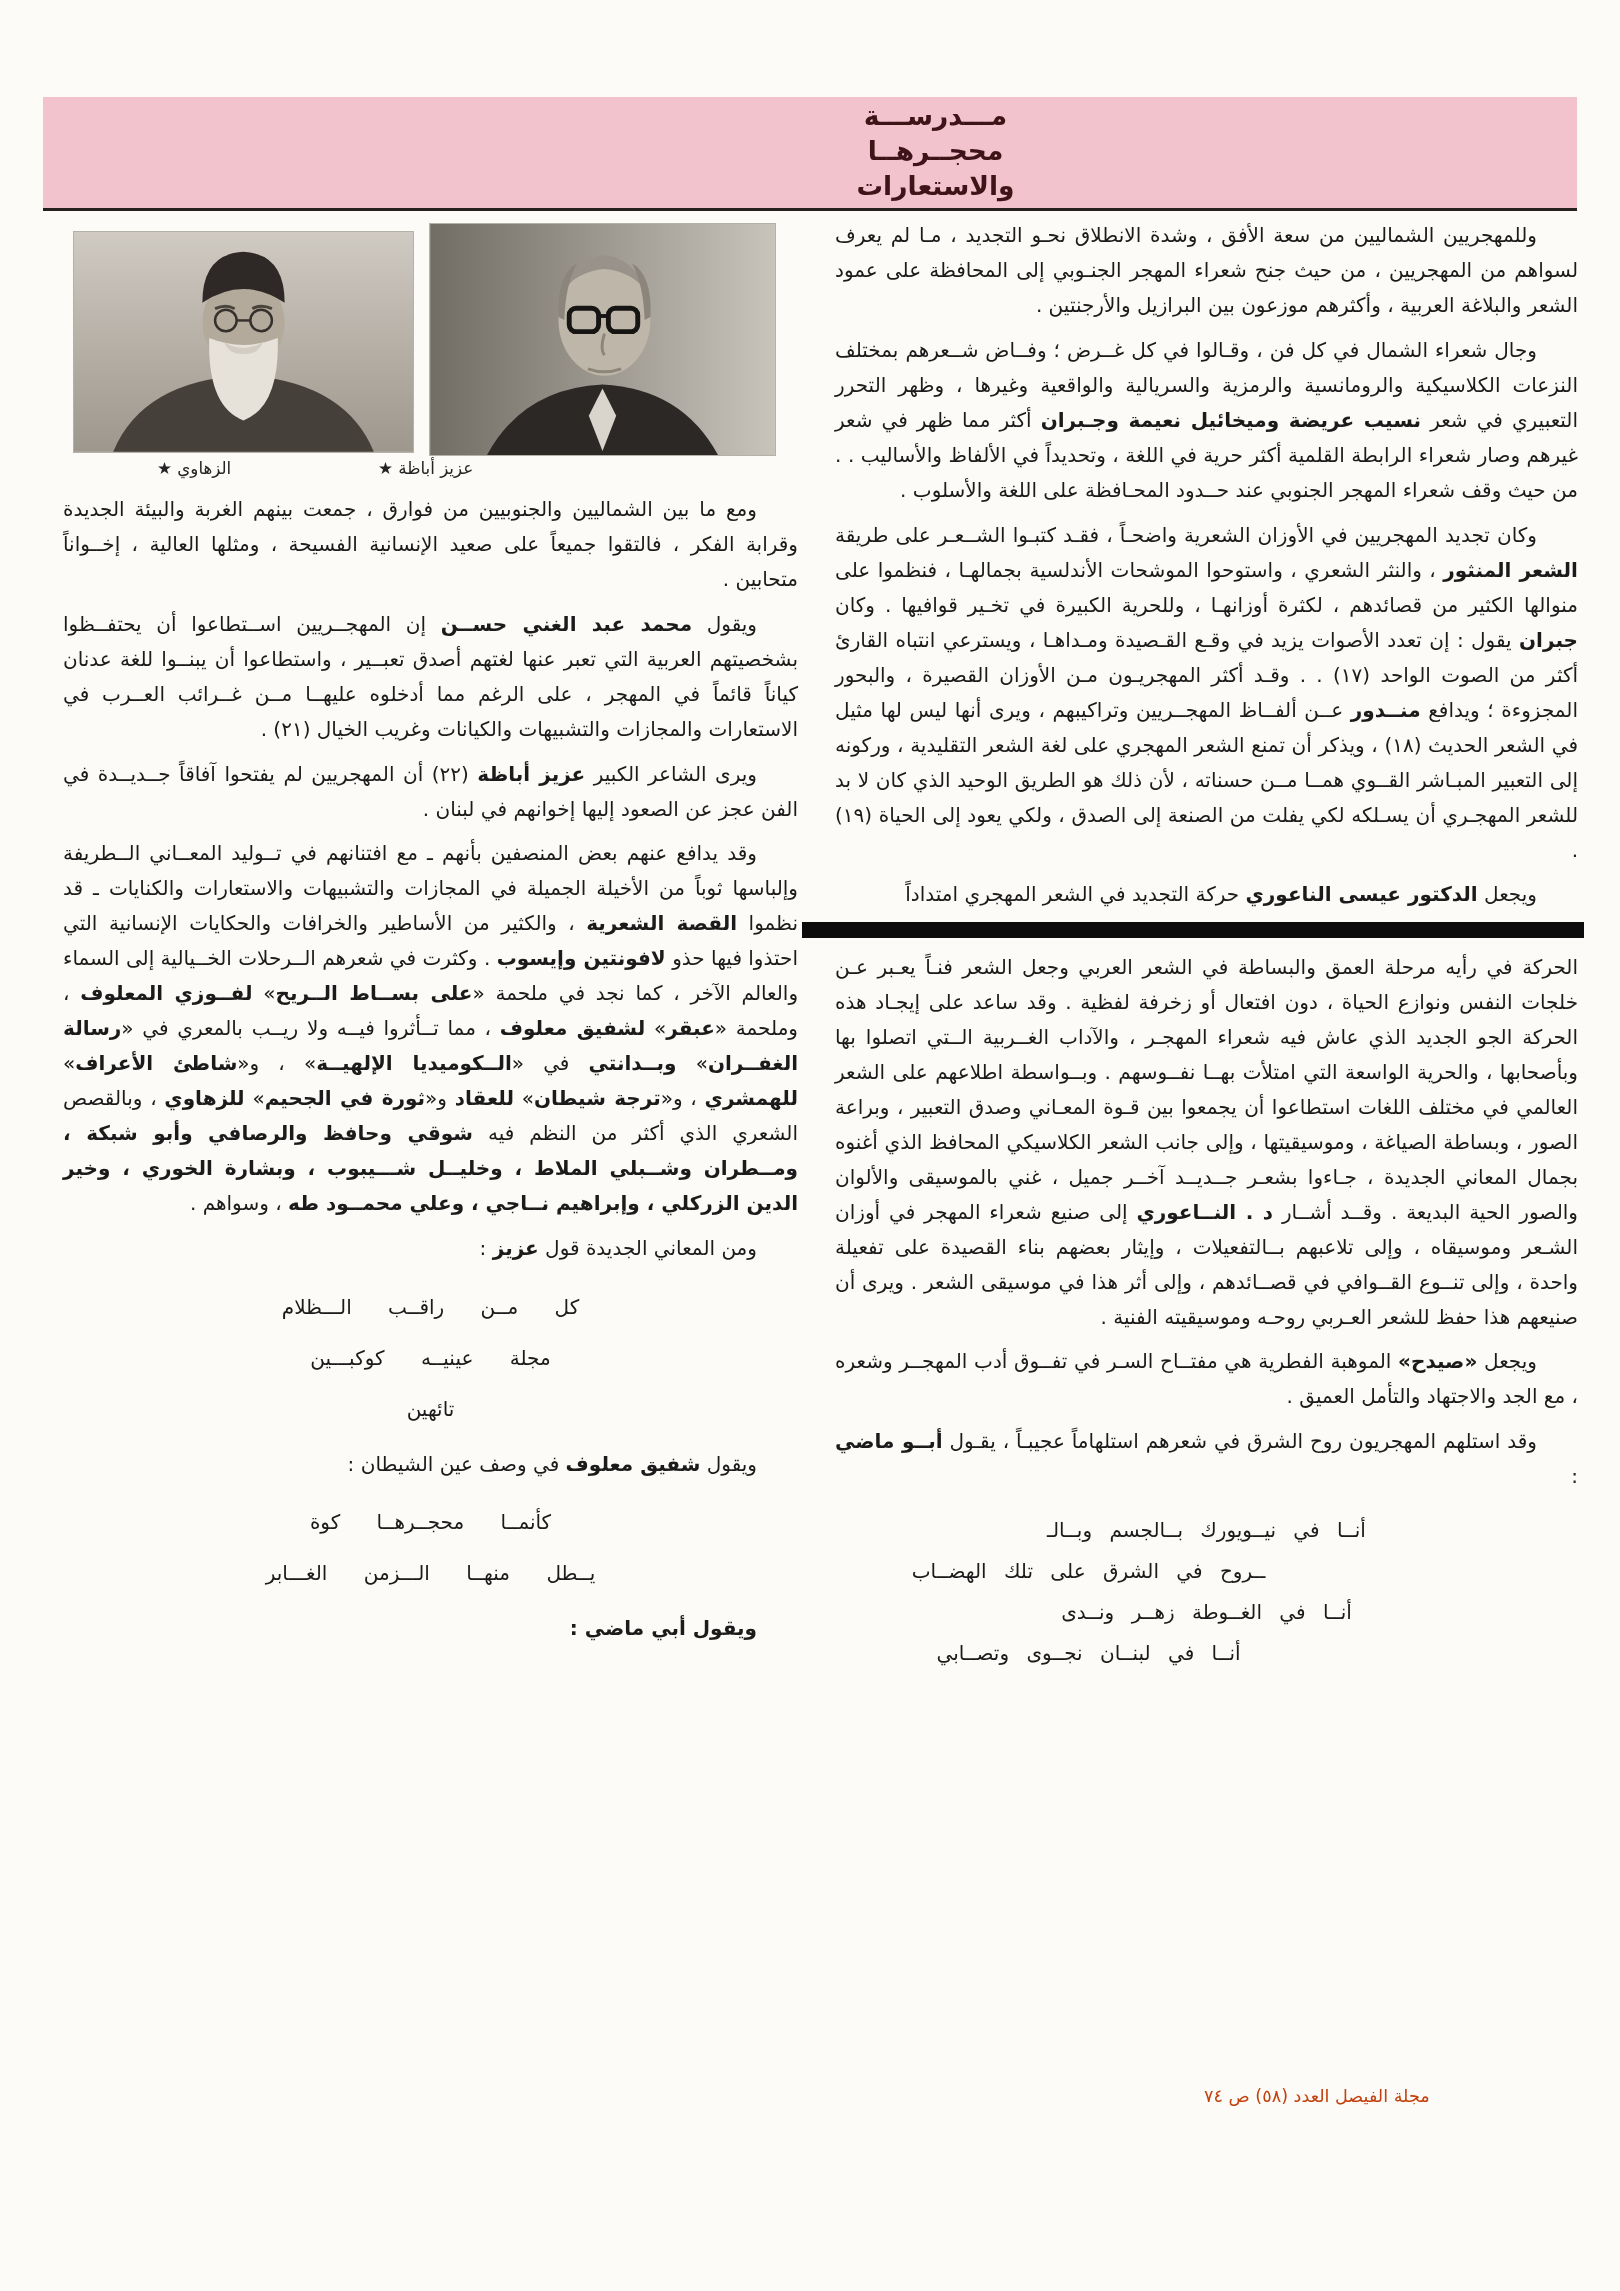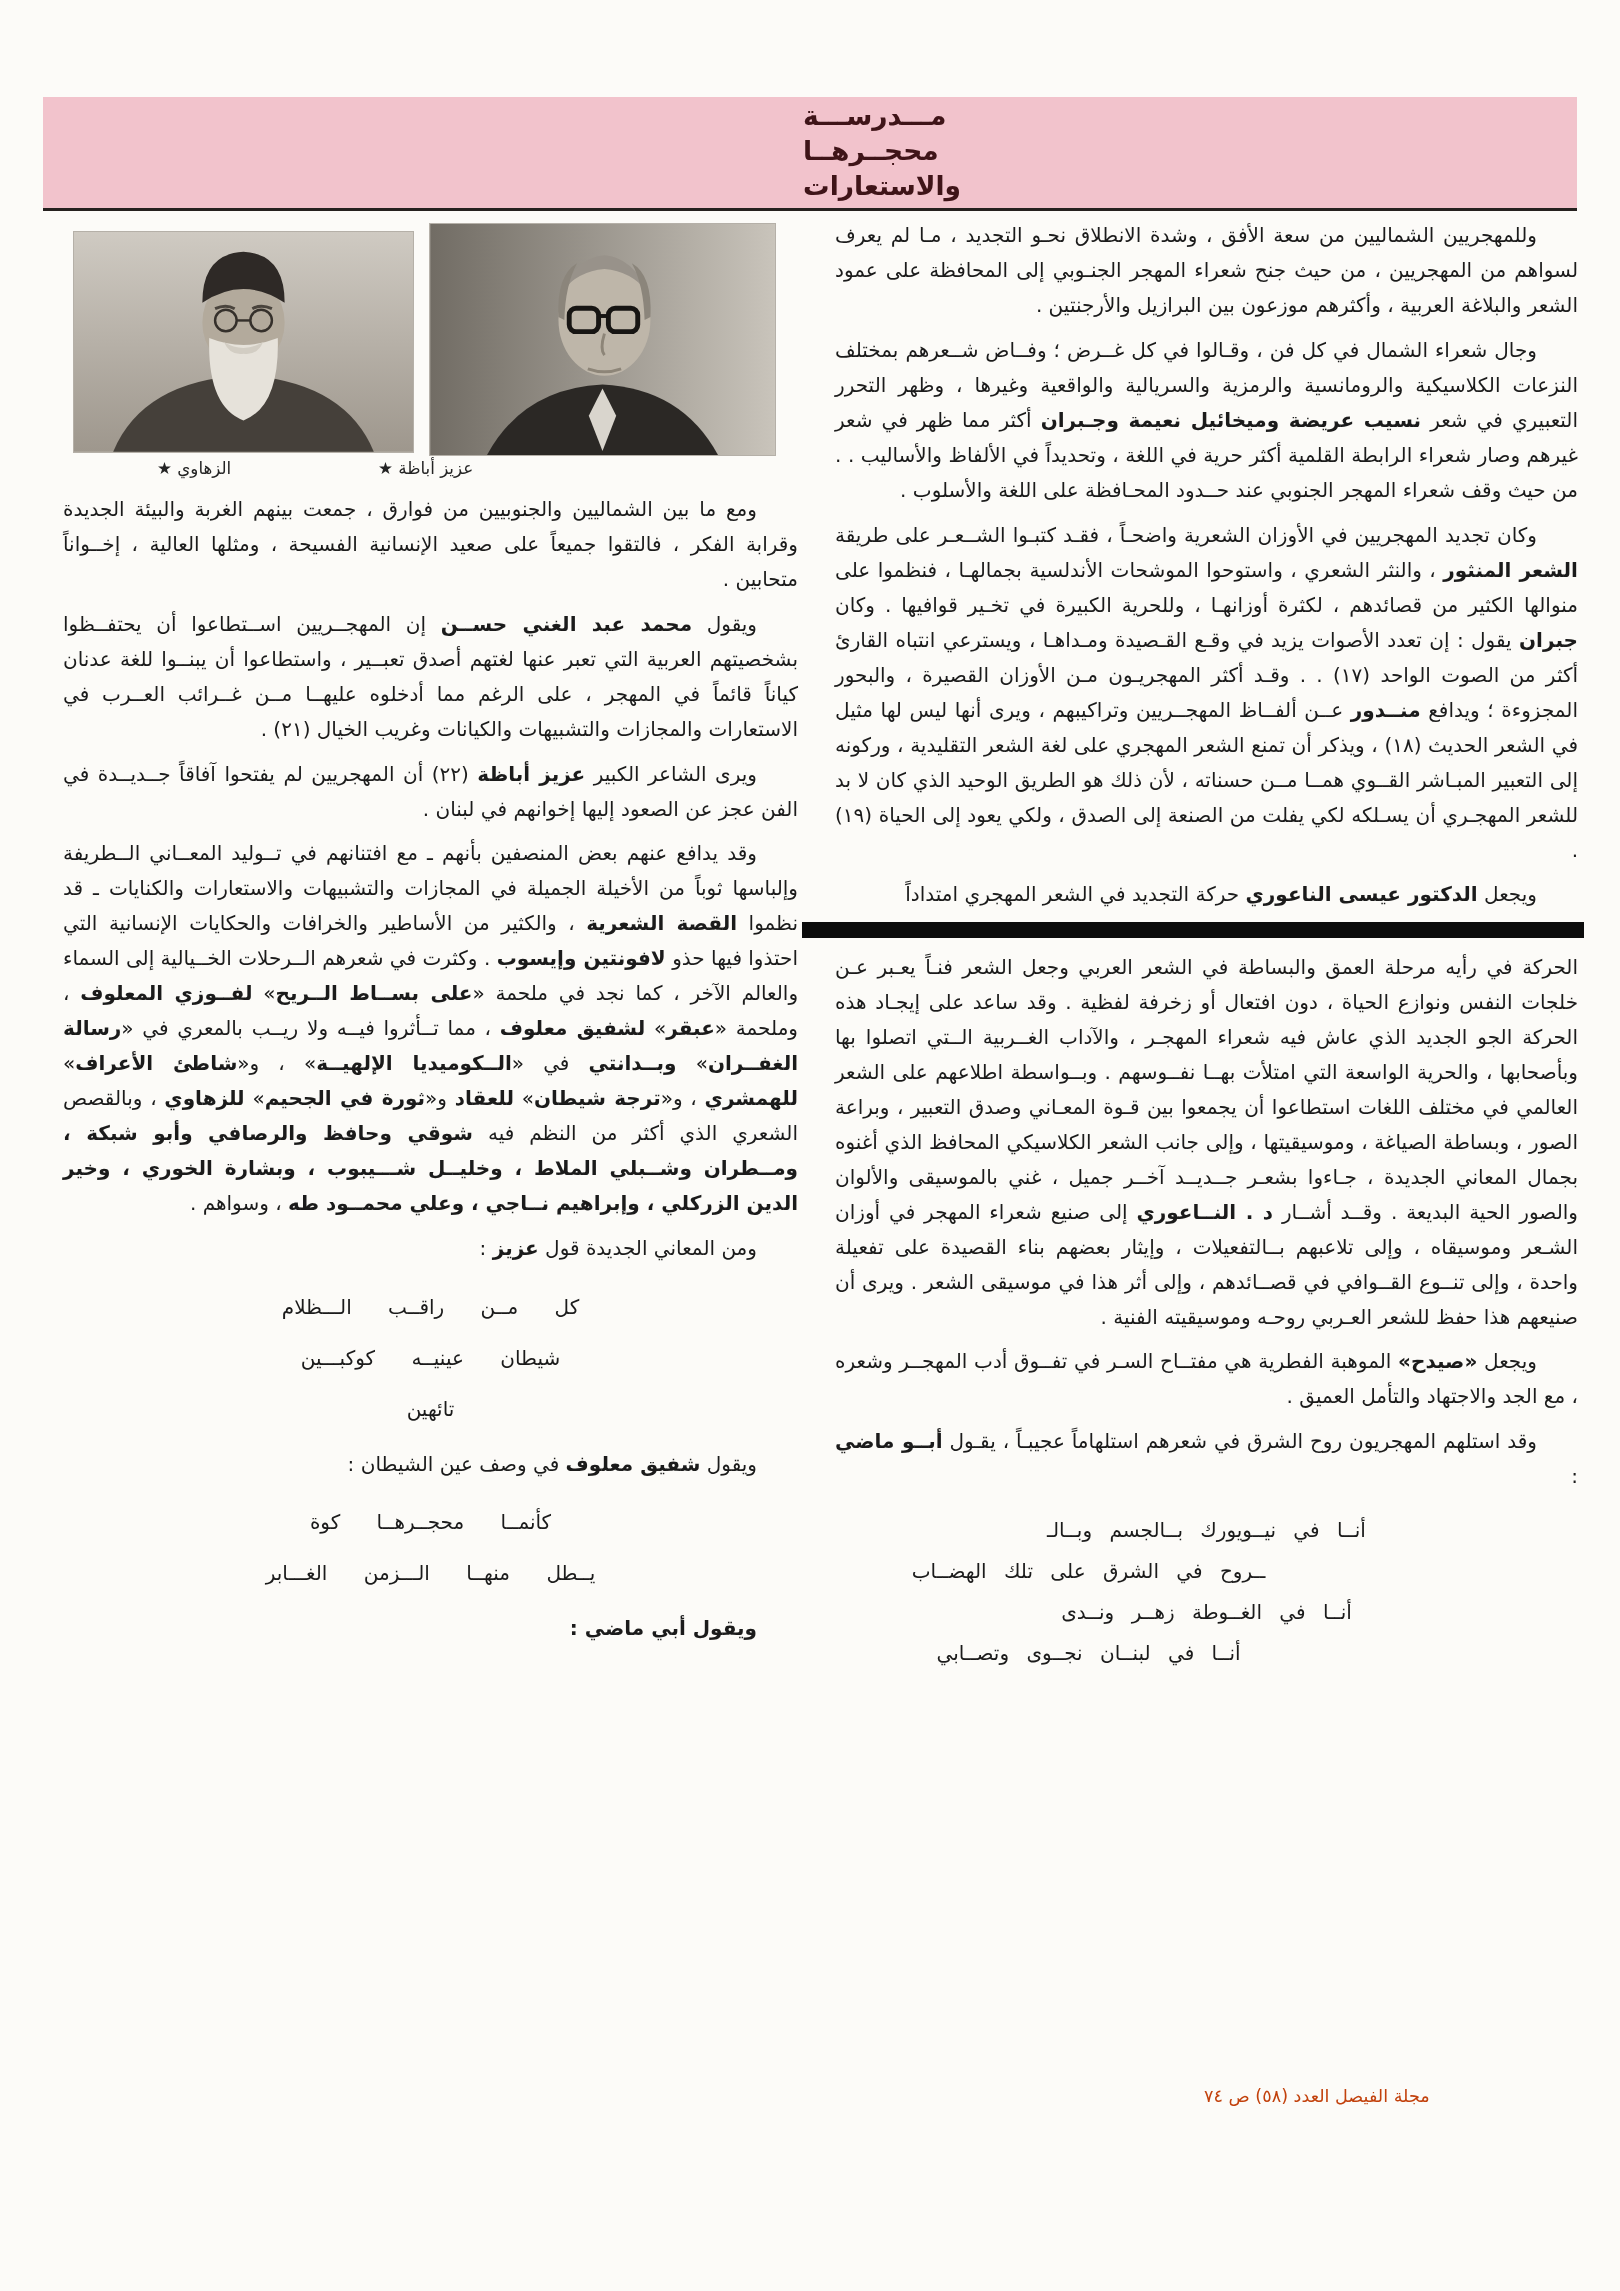--- a/index.html
+++ b/index.html
@@ -2,21 +2,21 @@
 <html lang="ar"><head>
 <meta charset="utf-8">
 <style>
   html,body{margin:0;padding:0;}
   body{background:#d9d9d9;}
   .page{position:relative;width:1620px;height:2292px;margin:0 auto;background:#fcfbf8;
         font-family:"DejaVu Sans",sans-serif;direction:rtl;overflow:hidden;color:#1b1b1b;}
   .banner{position:absolute;top:97px;left:43px;width:1534px;height:111px;background:#f2c3cc;
           border-bottom:3.9px solid #26211f;}
   .banner-title{position:absolute;top:1px;right:509px;width:265px;color:#3f1418;font-weight:bold;}
-  .banner-line{font-size:26.5px;line-height:35px;text-align:left;letter-spacing:1px;white-space:nowrap;}
+  .banner-line{font-size:26.5px;line-height:35px;text-align:center;letter-spacing:1px;white-space:nowrap;}
   .photo{position:absolute;background:#cdc8c0;border:1px solid #b5b0a8;overflow:hidden;margin:0;}
   .photo svg{display:block;width:100%;height:100%;}
   .photo-left{top:231px;left:73px;width:339px;height:220px;}
   .photo-right{top:223px;left:429px;width:345px;height:231px;}
   .caption{position:absolute;font-size:16.7px;font-weight:normal;color:#242424;}
   .caption-left{top:458px;left:157px;}
   .caption-right{top:458px;left:378px;}
   .column{position:absolute;font-size:20px;line-height:35px;text-align:justify;}
   .column-right{top:218px;left:835px;width:743px;}
   .column-left{top:492px;left:63px;width:735px;}
@@ -108,21 +108,21 @@
       </div>
     </div>
   <div class="column column-left">
       <p class="para"><span>ومع ما بين الشماليين والجنوبيين من فوارق ، جمعت بينهم الغربة والبيئة الجديدة وقرابة الفكر ، فالتقوا جميعاً على صعيد الإنسانية الفسيحة ، ومثلها العالية ، إخــواناً متحابين .</span></p>
       <p class="para"><span>ويقول </span><span class="bold">محمد عبد الغني حســن</span><span> إن المهجــريين اســتطاعوا أن يحتفــظوا بشخصيتهم العربية التي تعبر عنها لغتهم أصدق تعبــير ، واستطاعوا أن يبنــوا للغة عدنان كياناً قائماً في المهجر ، على الرغم مما أدخلوه عليهــا مــن غــرائب العــرب في الاستعارات والمجازات والتشبيهات والكيانات وغريب الخيال (٢١) .</span></p>
       <p class="para"><span>ويرى الشاعر الكبير </span><span class="bold">عزيز أباظة</span><span> (٢٢) أن المهجريين لم يفتحوا آفاقاً جــديــدة في الفن عجز عن الصعود إليها إخوانهم في لبنان .</span></p>
       <p class="para"><span>وقد يدافع عنهم بعض المنصفين بأنهم ـ مع افتنانهم في تــوليد المعــاني الــطريفة وإلباسها ثوباً من الأخيلة الجميلة في المجازات والتشبيهات والاستعارات والكنايات ـ قد نظموا </span><span class="bold">القصة الشعرية</span><span> ، والكثير من الأساطير والخرافات والحكايات الإنسانية التي احتذوا فيها حذو </span><span class="bold">لافونتين وإيسوب</span><span> . وكثرت في شعرهم الــرحلات الخــيالية إلى السماء والعالم الآخر ، كما نجد في ملحمة «</span><span class="bold">على بســاط الــريح</span><span>» </span><span class="bold">لفــوزي المعلوف</span><span> ، وملحمة «</span><span class="bold">عبقر</span><span>» </span><span class="bold">لشفيق معلوف</span><span> ، مما تــأثروا فيــه ولا ريــب بالمعري في «</span><span class="bold">رسالة الغفــران</span><span>» </span><span class="bold">وبــدانتي</span><span> في «</span><span class="bold">الــكوميديا الإلهيــة</span><span>» ، و«</span><span class="bold">شاطئ الأعراف</span><span>» </span><span class="bold">للهمشري</span><span> ، و«</span><span class="bold">ترجة شيطان</span><span>» </span><span class="bold">للعقاد</span><span> و«</span><span class="bold">ثورة في الجحيم</span><span>» </span><span class="bold">للزهاوي</span><span> ، وبالقصص الشعري الذي أكثر من النظم فيه </span><span class="bold">شوقي وحافظ والرصافي وأبو شبكة ، ومــطران وشــبلي الملاط ، وخليــل شـــيبوب ، وبشارة الخوري ، وخير الدين الزركلي ، وإبراهيم نــاجي ، وعلي محمــود طه</span><span> ، وسواهم .</span></p>
       <p class="para"><span>ومن المعاني الجديدة قول </span><span class="bold">عزيز</span><span> :</span></p>
       <div class="poem">
         <div class="poem-line">كل مــن راقــب الـــظلام</div>
-        <div class="poem-line">شيطان عينيــه كوكبـــين</div>
+        <div class="poem-line">مجلة عينيــه كوكبـــين</div>
         <div class="poem-line">تائهين</div>
       </div>
       <p class="para"><span>ويقول </span><span class="bold">شفيق معلوف</span><span> في وصف عين الشيطان :</span></p>
       <div class="poem">
         <div class="poem-line">كأنمــا محجــرهــا كوة</div>
         <div class="poem-line">يــطل منهــا الـــزمن الغـــابر</div>
       </div>
       <p class="para"><span class="bold">ويقول أبي ماضي :</span></p>
     </div>
 

